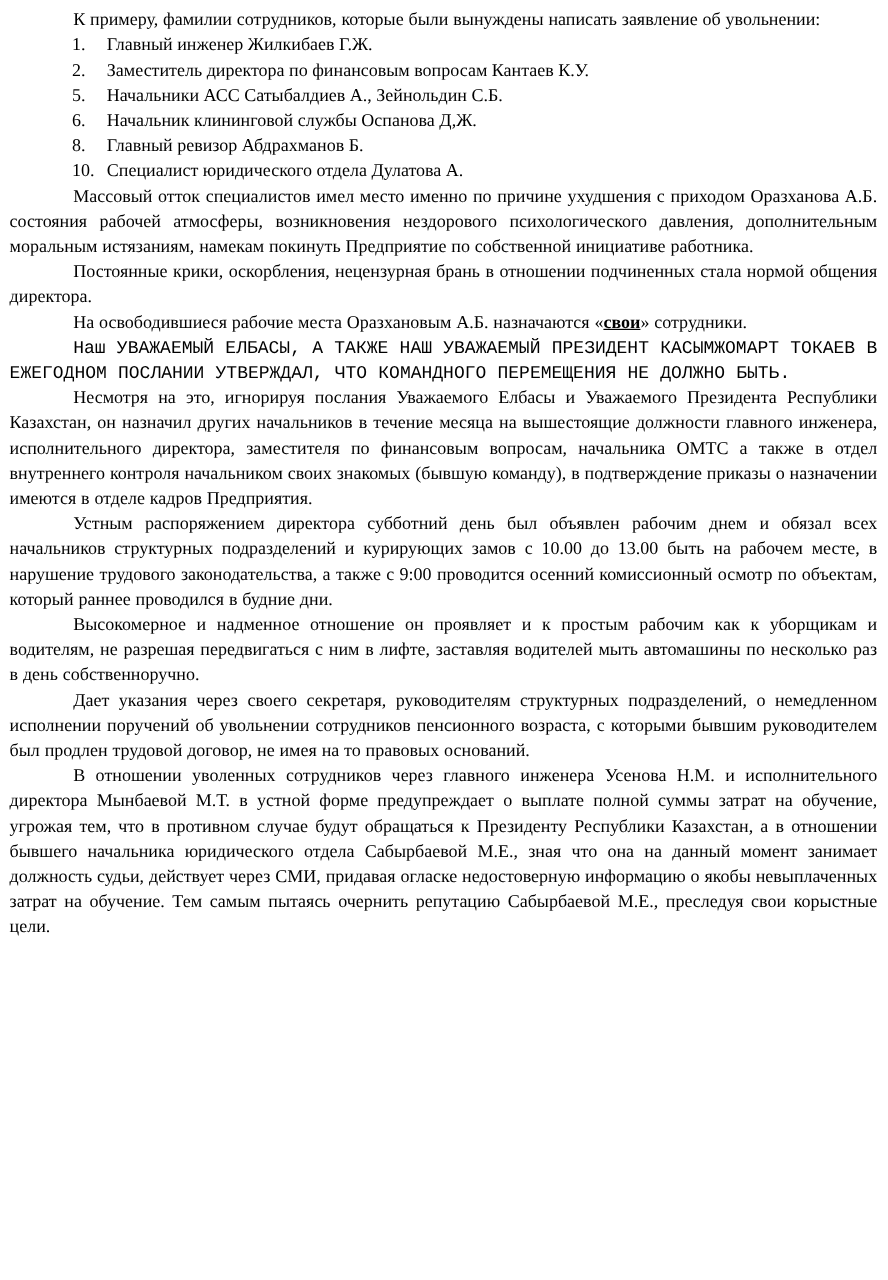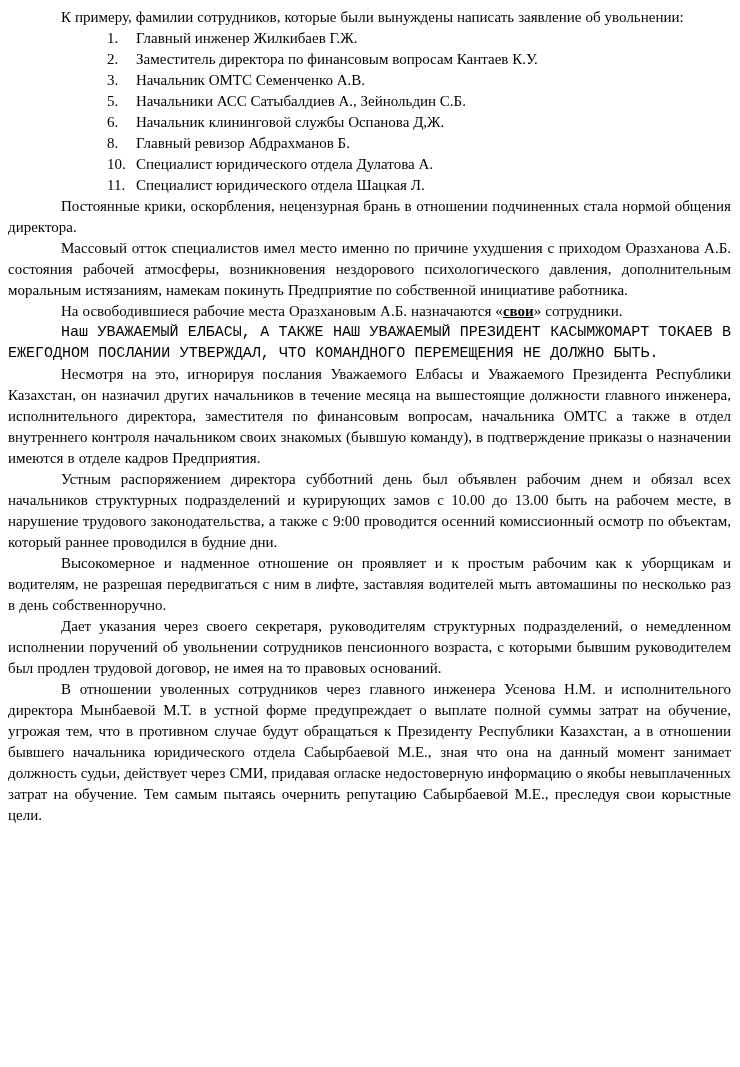--- a/index.html
+++ b/index.html
@@ -30,21 +30,21 @@
   }
   .para.upper-para {
     text-transform: none; 
     font-family: Liberation Mono, monospace;
   }
   .num-list {
     margin: 0;
     padding: 0;
   }
   .list-item {
-    margin: 0 0 0 99px;
+    margin: 0 0 0 52px;
     text-align: left;
     white-space: nowrap;
   }
   .num {
     display: inline-block;
     width: 29px;
   }
   .bold {
     font-weight: bold;
     text-decoration: underline;
@@ -53,31 +53,29 @@
 </head>
 <body>
 
 <div class="page">
 
   <p class="para">К примеру, фамилии сотрудников, которые были вынуждены написать заявление об увольнении:</p>
 
   <div class="num-list">
     <div class="list-item"><span class="num">1.</span><span>Главный инженер Жилкибаев Г.Ж.</span></div>
     <div class="list-item"><span class="num">2.</span><span>Заместитель директора по финансовым вопросам Кантаев К.У.</span></div>
-    <div class="list-item"><span class="num">3.</span><span>Начальник ОМТС Семенченко А.В.</span></div>
     <div class="list-item"><span class="num">5.</span><span>Начальники АСС Сатыбалдиев А., Зейнольдин С.Б.</span></div>
     <div class="list-item"><span class="num">6.</span><span>Начальник клининговой службы Оспанова Д,Ж.</span></div>
     <div class="list-item"><span class="num">8.</span><span>Главный ревизор Абдрахманов Б.</span></div>
     <div class="list-item"><span class="num">10.</span><span>Специалист юридического отдела Дулатова А.</span></div>
-    <div class="list-item"><span class="num">11.</span><span>Специалист юридического отдела Шацкая Л.</span></div>
   </div>
 
+  <p class="para">Массовый отток специалистов имел место именно по причине ухудшения с приходом Оразханова А.Б. состояния рабочей атмосферы, возникновения нездорового психологического давления, дополнительным моральным истязаниям, намекам покинуть Предприятие по собственной инициативе работника.</p>
+
   <p class="para">Постоянные крики, оскорбления, нецензурная брань в отношении подчиненных стала нормой общения директора.</p>
-
-  <p class="para">Массовый отток специалистов имел место именно по причине ухудшения с приходом Оразханова А.Б. состояния рабочей атмосферы, возникновения нездорового психологического давления, дополнительным моральным истязаниям, намекам покинуть Предприятие по собственной инициативе работника.</p>
 
   <p class="para"><span>На освободившиеся рабочие места Оразхановым А.Б. назначаются «</span><span class="bold">свои</span><span>» сотрудники.</span></p>
 
   <p class="para upper-para">Наш УВАЖАЕМЫЙ ЕЛБАСЫ,  А ТАКЖЕ НАШ УВАЖАЕМЫЙ ПРЕЗИДЕНТ КАСЫМЖОМАРТ ТОКАЕВ  В ЕЖЕГОДНОМ ПОСЛАНИИ УТВЕРЖДАЛ, ЧТО КОМАНДНОГО ПЕРЕМЕЩЕНИЯ НЕ ДОЛЖНО БЫТЬ.</p>
 
   <p class="para">Несмотря на это, игнорируя послания Уважаемого Елбасы и Уважаемого Президента Республики Казахстан, он назначил других начальников  в течение месяца на вышестоящие должности главного инженера, исполнительного директора, заместителя по финансовым вопросам, начальника ОМТС а также в отдел внутреннего контроля начальником своих знакомых (бывшую команду), в подтверждение приказы о назначении имеются в отделе кадров Предприятия.</p>
 
   <p class="para">Устным распоряжением директора субботний день был объявлен рабочим днем и обязал всех начальников структурных подразделений и курирующих замов с 10.00 до 13.00 быть на рабочем месте, в нарушение трудового законодательства, а также с 9:00 проводится осенний комиссионный осмотр по объектам, который раннее проводился в будние дни.</p>
 
   <p class="para">Высокомерное и надменное отношение он проявляет и к простым рабочим как к уборщикам и водителям, не разрешая передвигаться с ним в лифте, заставляя водителей мыть автомашины по несколько раз в день собственноручно.</p>

